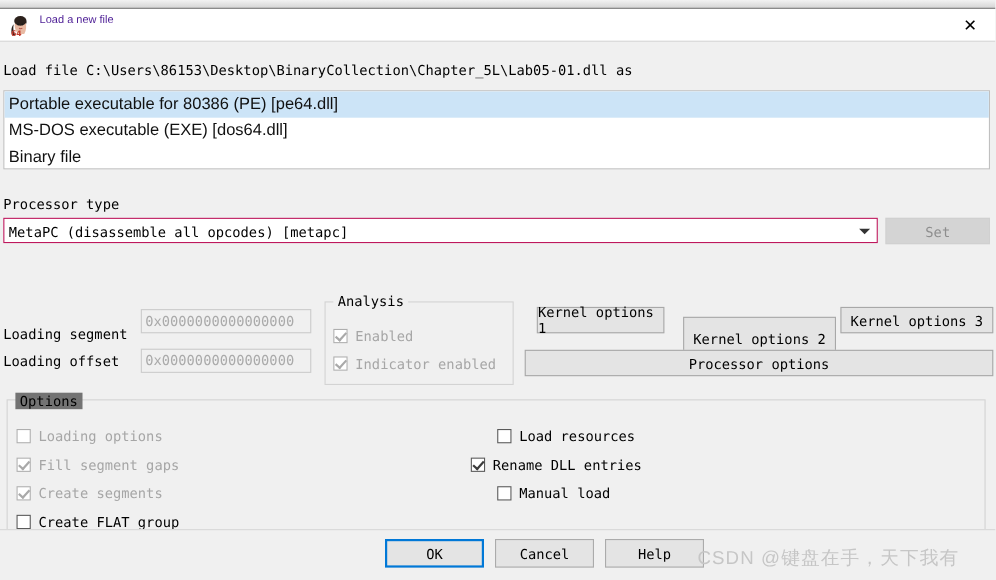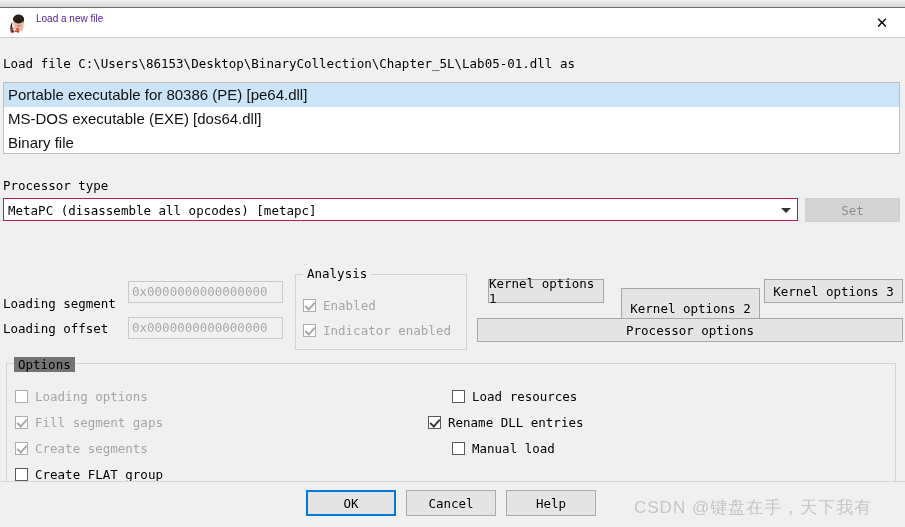--- a/index.html
+++ b/index.html
@@ -286,20 +286,21 @@
     background: #e4e4e4;
     border: 1px solid #ababab;
     box-sizing: border-box;
     display: flex;
     align-items: center;
     justify-content: center;
     font-family: "DejaVu Sans Mono", "Liberation Mono", monospace;
     font-size: 12.5px;
     color: #000;
     cursor: default;
+    margin-left: 44px;
   }
   #ok-btn {
     left: 306px; top: 490px; width: 90px;
     border: 2px solid #0078d7;
     background: #e4e4e4;
   }
   #cancel-btn { left: 406px; top: 490px; width: 90px; }
   #help-btn   { left: 506px; top: 490px; width: 90px; }
 
   #watermark {

